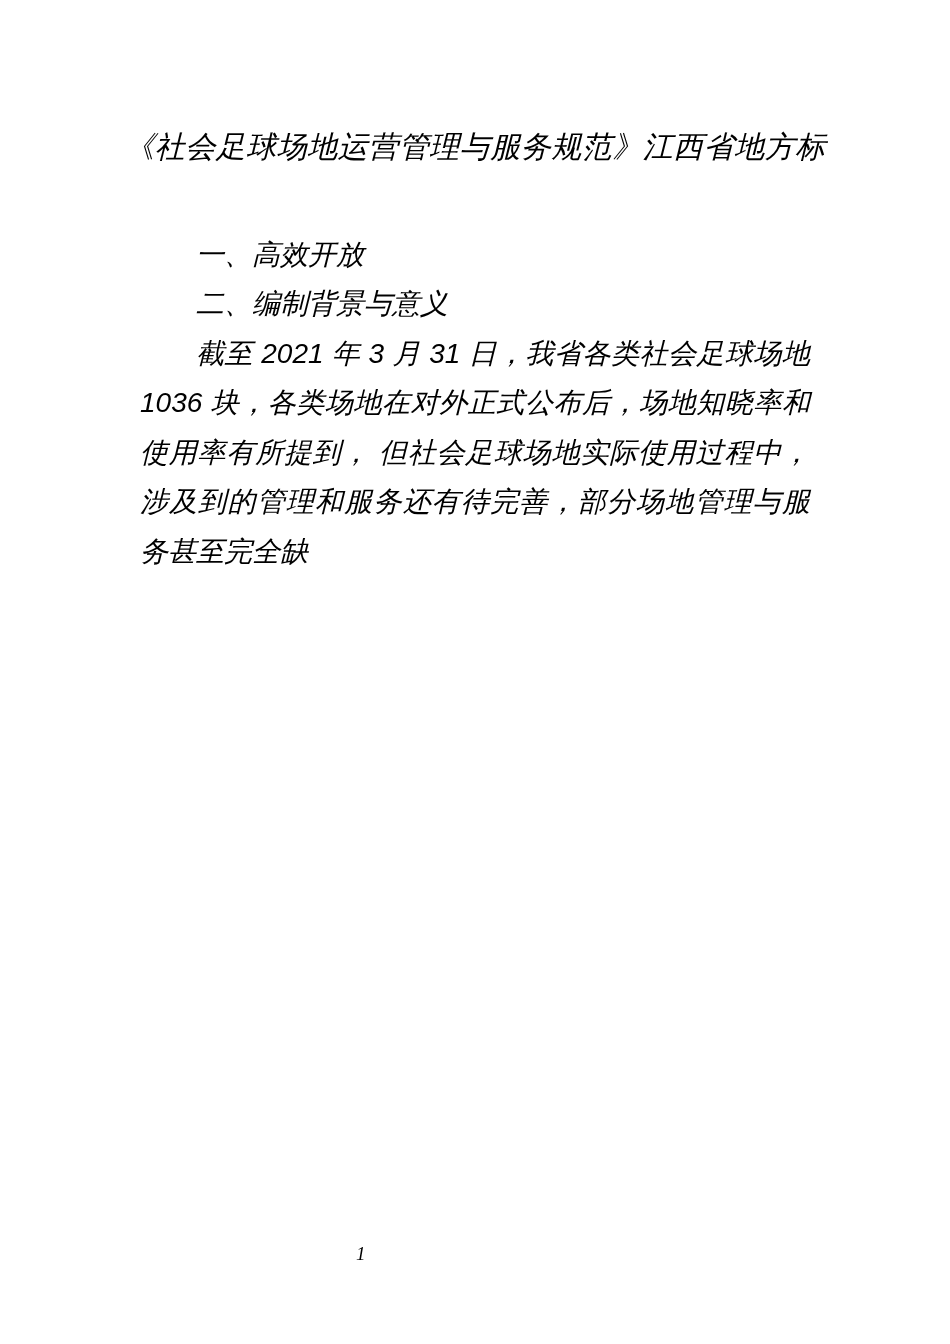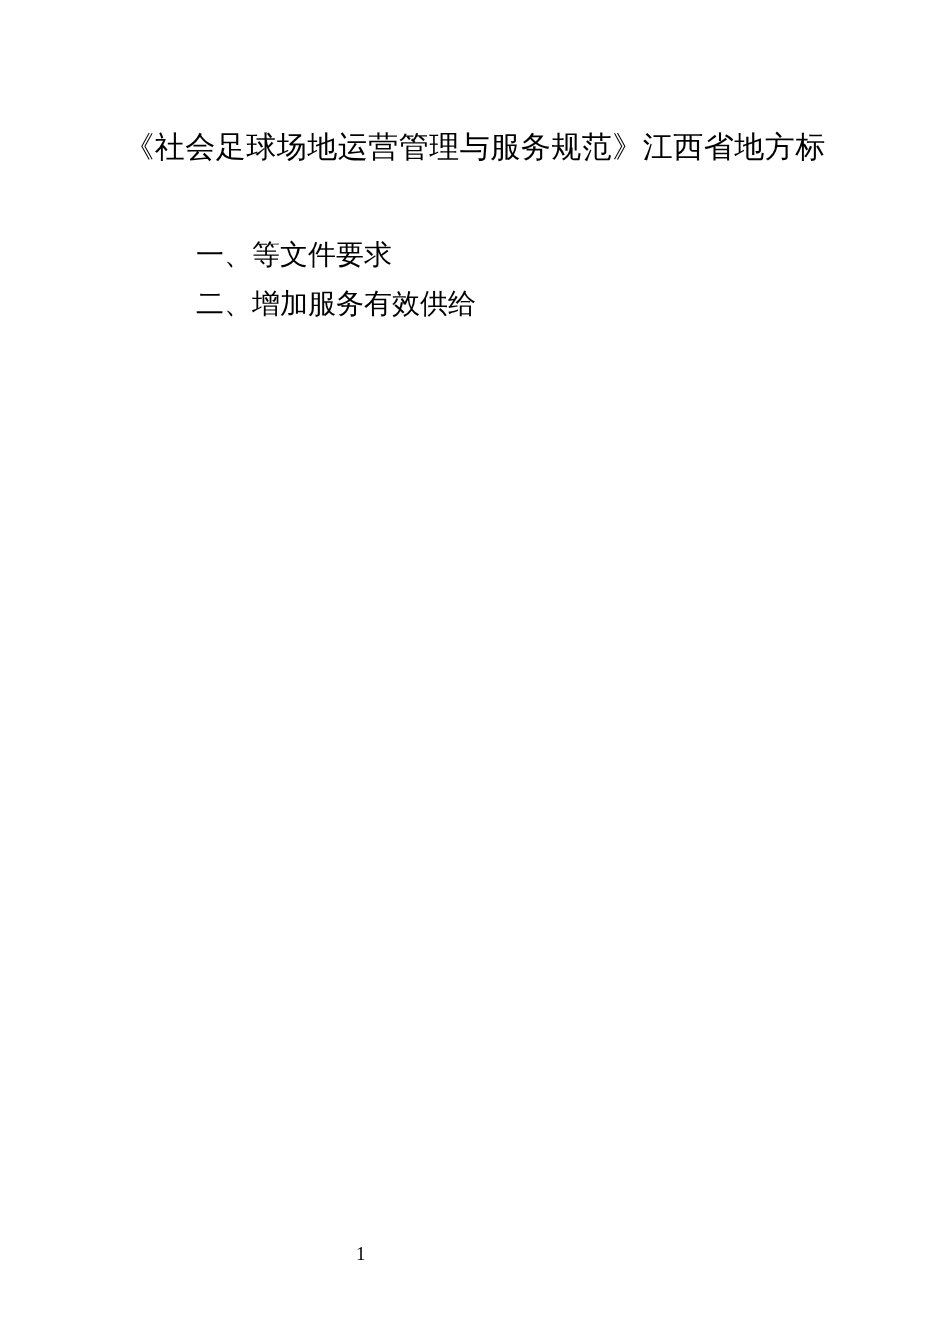--- a/index.html
+++ b/index.html
@@ -8,20 +8,21 @@
     background: #ffffff;
   }
   .page {
     position: relative;
     width: 950px;
     height: 1336px;
     background: #ffffff;
     color: #000000;
     font-family: "Liberation Sans", sans-serif;
     overflow: hidden;
+    font-style: italic;
   }
   .doc-title {
     margin: 122px 90px 0 90px;
     text-align: center;
     font-size: 30px;
     line-height: 49.5px;
     font-weight: 400;
     letter-spacing: 0.5px;
   }
   .title-line {
@@ -53,19 +54,20 @@
 </head>
 <body>
 
 <div class="page">
 
   <header class="doc-title">
     <div class="title-line">《社会足球场地运营管理与服务规范》江西省地方标</div>
   </header>
 
   <main class="doc-body">
-    <p class="para">一、等文件要求</p>
-    <p class="para">二、增加服务有效供给</p>
+    <p class="para">一、高效开放</p>
+    <p class="para">二、编制背景与意义</p>
+    <p class="para">截至 2021 年 3 月 31 日，我省各类社会足球场地 1036 块，各类场地在对外正式公布后，场地知晓率和使用率有所提到， 但社会足球场地实际使用过程中，涉及到的管理和服务还有待完善，部分场地管理与服务甚至完全缺</p>
   </main>
 
   <div class="page-number">1</div>
 
 </div>
 
 </body></html>

